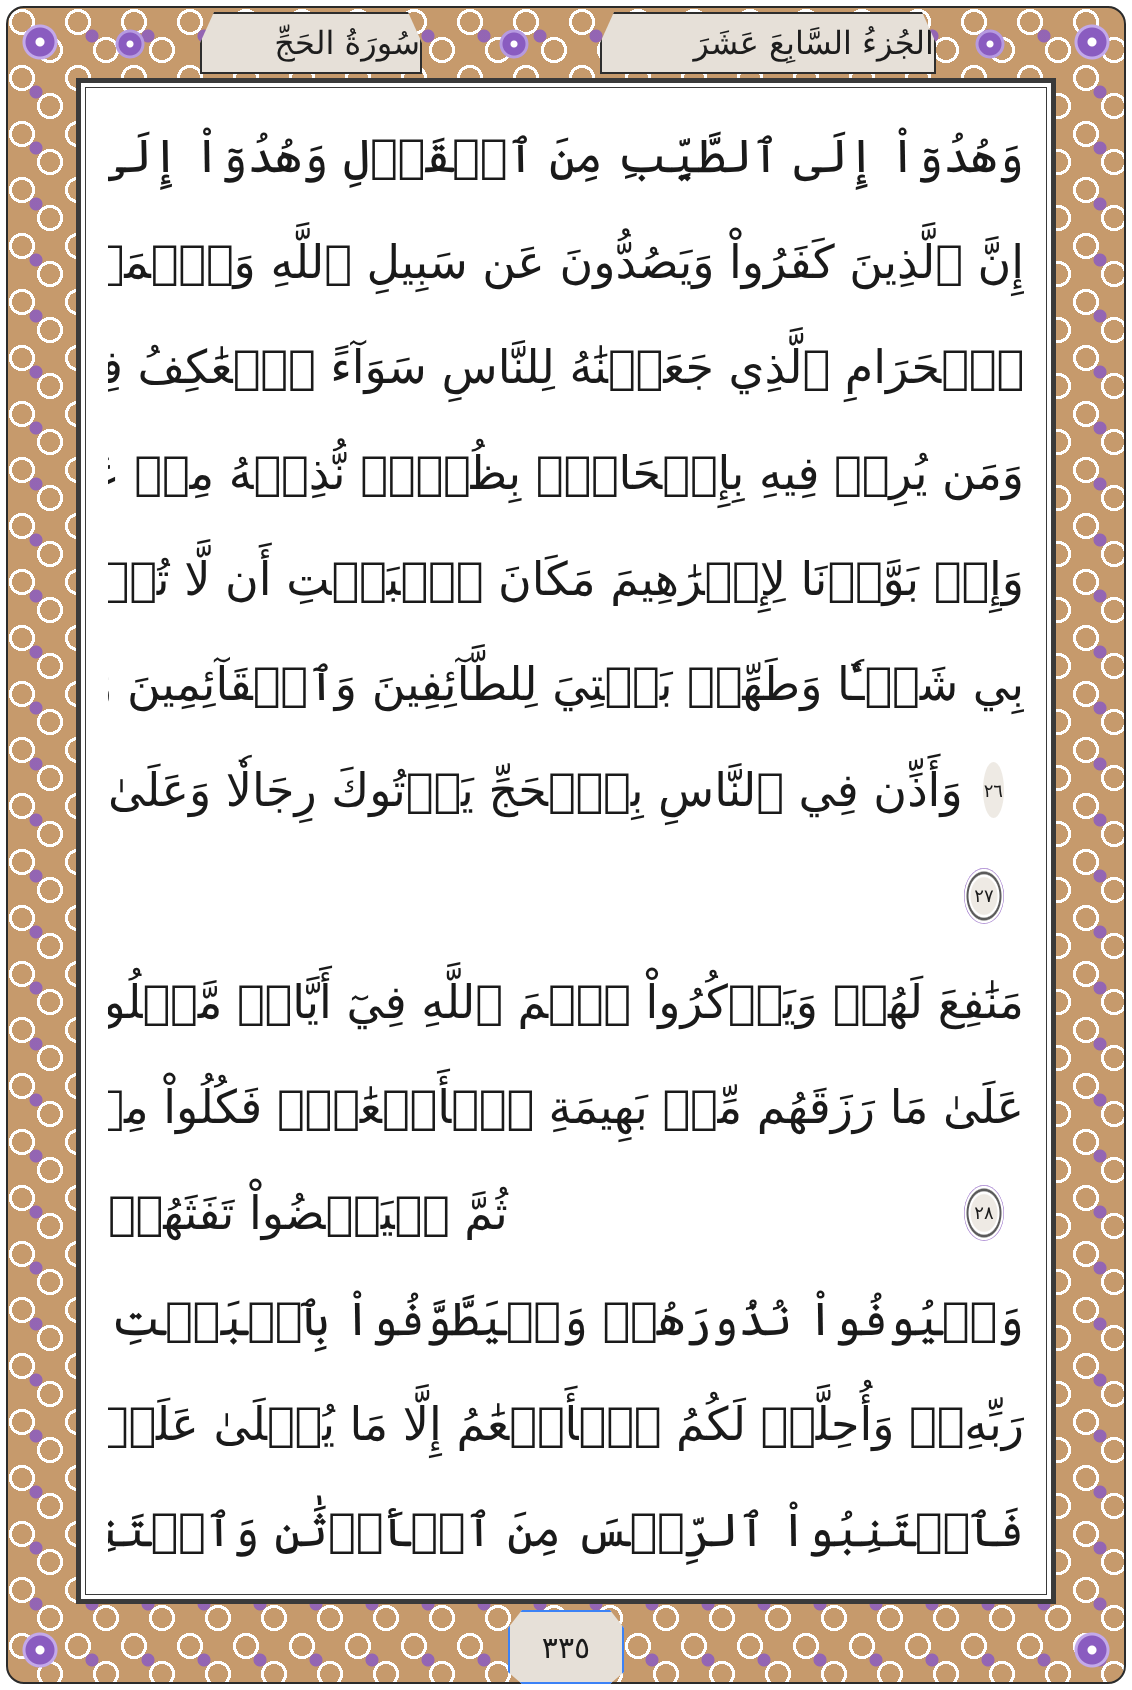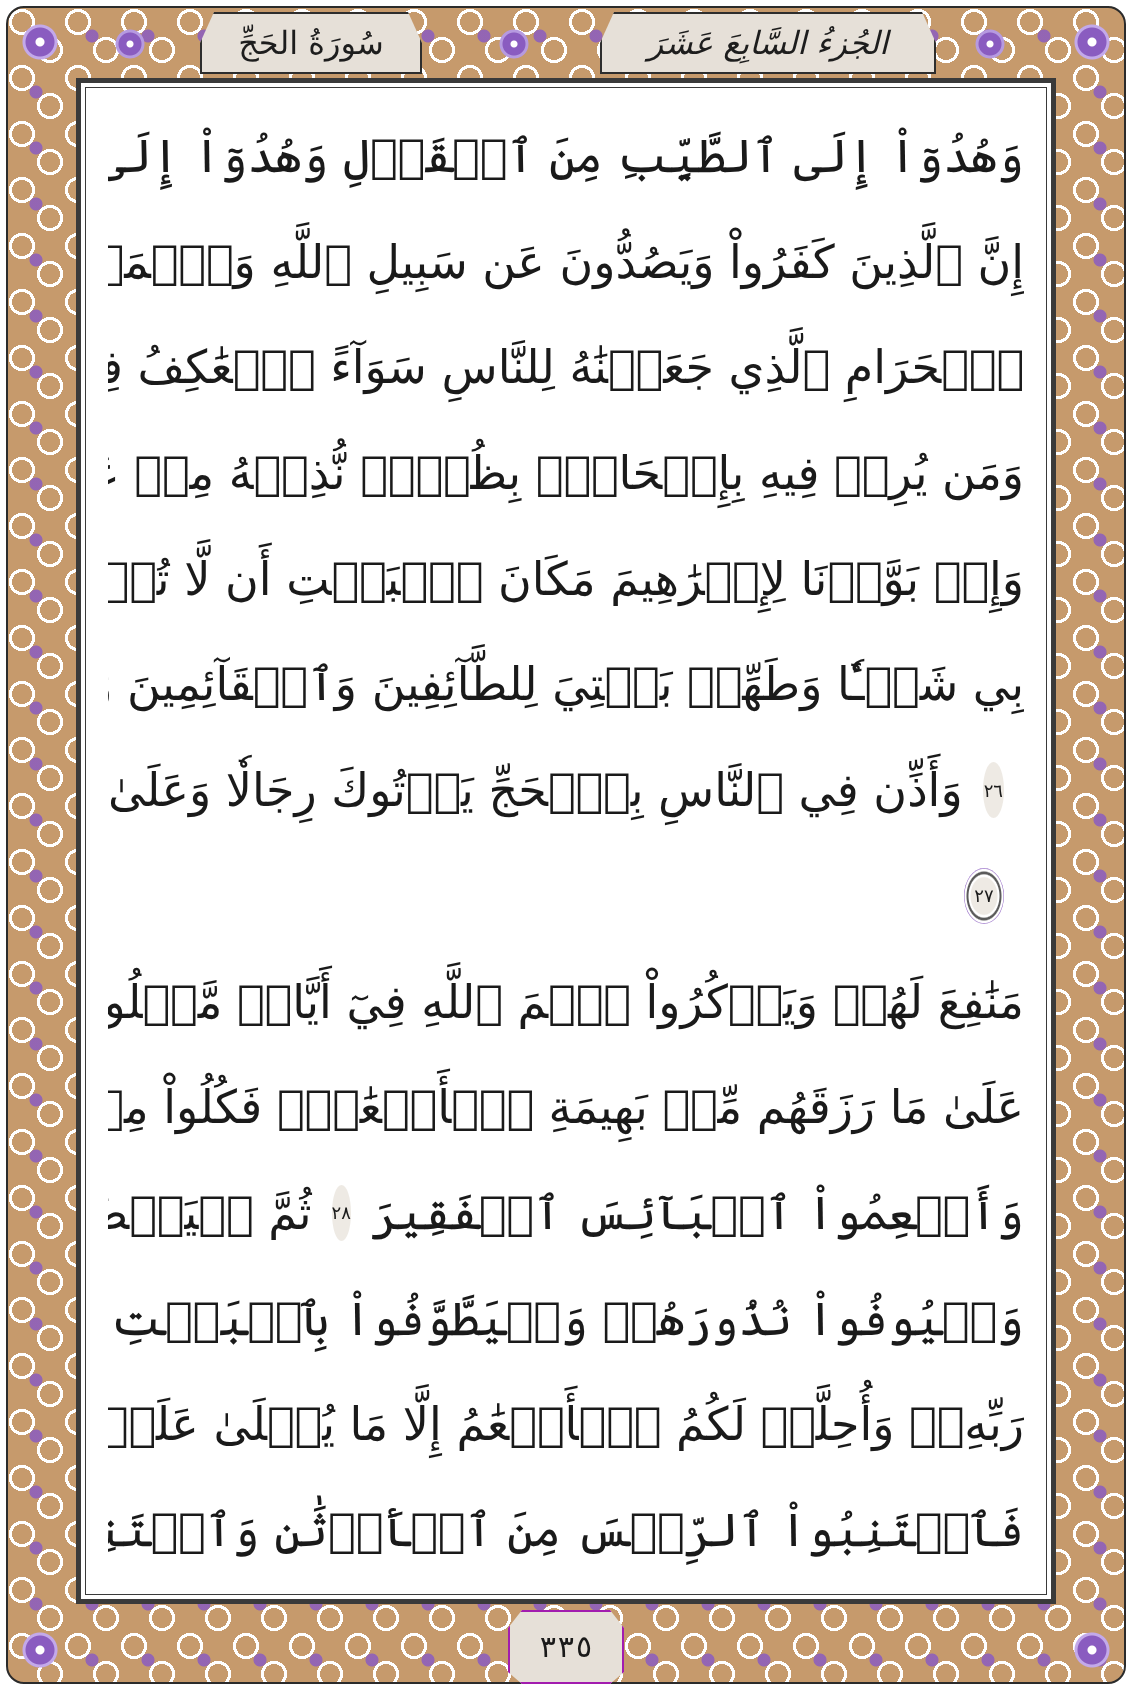--- a/index.html
+++ b/index.html
@@ -18,24 +18,24 @@
       radial-gradient(circle at 50% 50%, rgba(138,92,192,0.85) 0 6px, transparent 7px) 0 0/56px 56px,
       radial-gradient(circle at 25% 25%, transparent 0 10px, #ffffff 10px 13px, transparent 13px) 0 0/56px 56px,
       radial-gradient(circle at 75% 75%, transparent 0 10px, #ffffff 10px 13px, transparent 13px) 0 0/56px 56px,
       #c69a6c;
   }
   .header-panel {
     position:absolute; top:12px; height:62px;
     background:#e6e0d8;
     border:2px solid #2d2d2d;
     box-sizing:border-box;
-    display:flex; align-items:center; justify-content:center;
+    display:flex; align-items:center; justify-content:flex-end;
     clip-path: polygon(14px 0, calc(100% - 14px) 0, 100% 50%, 100% 100%, 0 100%, 0 50%);
   }
-  .header-panel.juz { left:600px; width:336px;font-style:italic; }
+  .header-panel.juz { left:600px; width:336px; }
   .header-panel.surah { left:200px; width:222px; }
   .header-panel span {
     font-family:"DejaVu Serif", serif; font-size:32px; color:#1d1d1d;
     direction:rtl;
   }
   .header-medallion {
     position:absolute; top:8px; width:60px; height:72px;
     display:flex; align-items:center; justify-content:center;
   }
   .header-medallion .flower {
@@ -78,24 +78,24 @@
     border-radius:50%;
     background:radial-gradient(ellipse at center, #eeeae4 0 13px, #ffffff 14px 15px, #5b5b5b 16px 17px, #ffffff 18px 19px, #8a5cc0 20px);
     font-size:18px; color:#1a1a1a; vertical-align:middle;
     direction:rtl; font-family:"DejaVu Sans", sans-serif;
     position:relative;
   }
   
   .page-number {
     position:absolute; left:508px; top:1610px; width:116px; height:74px;
     background:#e6e0d8;
-    border:2px solid #a21caf; box-sizing:border-box;
+    border:2px solid #3b82f6; box-sizing:border-box;
     clip-path: polygon(14px 0, calc(100% - 14px) 0, 100% 18px, 100% calc(100% - 12px), calc(100% - 14px) 100%, 14px 100%, 0 calc(100% - 12px), 0 18px);
     display:flex; align-items:center; justify-content:center;
-    font-family:Liberation Mono, monospace; font-size:30px; color:#1a1a1a;
+    font-family:Liberation Serif, serif; font-size:30px; color:#1a1a1a;
   }
 </style>
 </head>
 <body>
 
 <div class="border-frame"></div>
 
 <div class="corner-flower" style="left:20px;top:22px;"></div>
 <div class="corner-flower" style="left:1072px;top:22px;"></div>
 <div class="corner-flower" style="left:20px;top:1630px;"></div>
@@ -150,21 +150,20 @@
   <div class="line">
     <span class="ayah-marker">٢٧</span>
   </div>
   <div class="line">
     <span class="seg">مَنَٰفِعَ لَهُمۡ وَيَذۡكُرُواْ ٱسۡمَ ٱللَّهِ فِيٓ أَيَّامٖ مَّعۡلُومَٰتٍ</span>
   </div>
   <div class="line">
     <span class="seg">عَلَىٰ مَا رَزَقَهُم مِّنۢ بَهِيمَةِ ٱلۡأَنۡعَٰمِۖ فَكُلُواْ مِنۡهَا</span>
   </div>
   <div class="line">
-    <span class="seg">وَأَطۡعِمُواْ ٱلۡبَآئِسَ ٱلۡفَقِيرَ</span>
     <span class="ayah-marker">٢٨</span>
     <span class="seg">ثُمَّ لۡيَقۡضُواْ تَفَثَهُمۡ</span>
   </div>
   <div class="line">
     <span class="seg">وَلۡيُوفُواْ نُذُورَهُمۡ وَلۡيَطَّوَّفُواْ بِٱلۡبَيۡتِ ٱلۡعَتِيقِ</span>
 
   </div>
   <div class="line">
     <span class="seg">رَبِّهِۦۗ وَأُحِلَّتۡ لَكُمُ ٱلۡأَنۡعَٰمُ إِلَّا مَا يُتۡلَىٰ عَلَيۡكُمۡۖ</span>
   </div>

